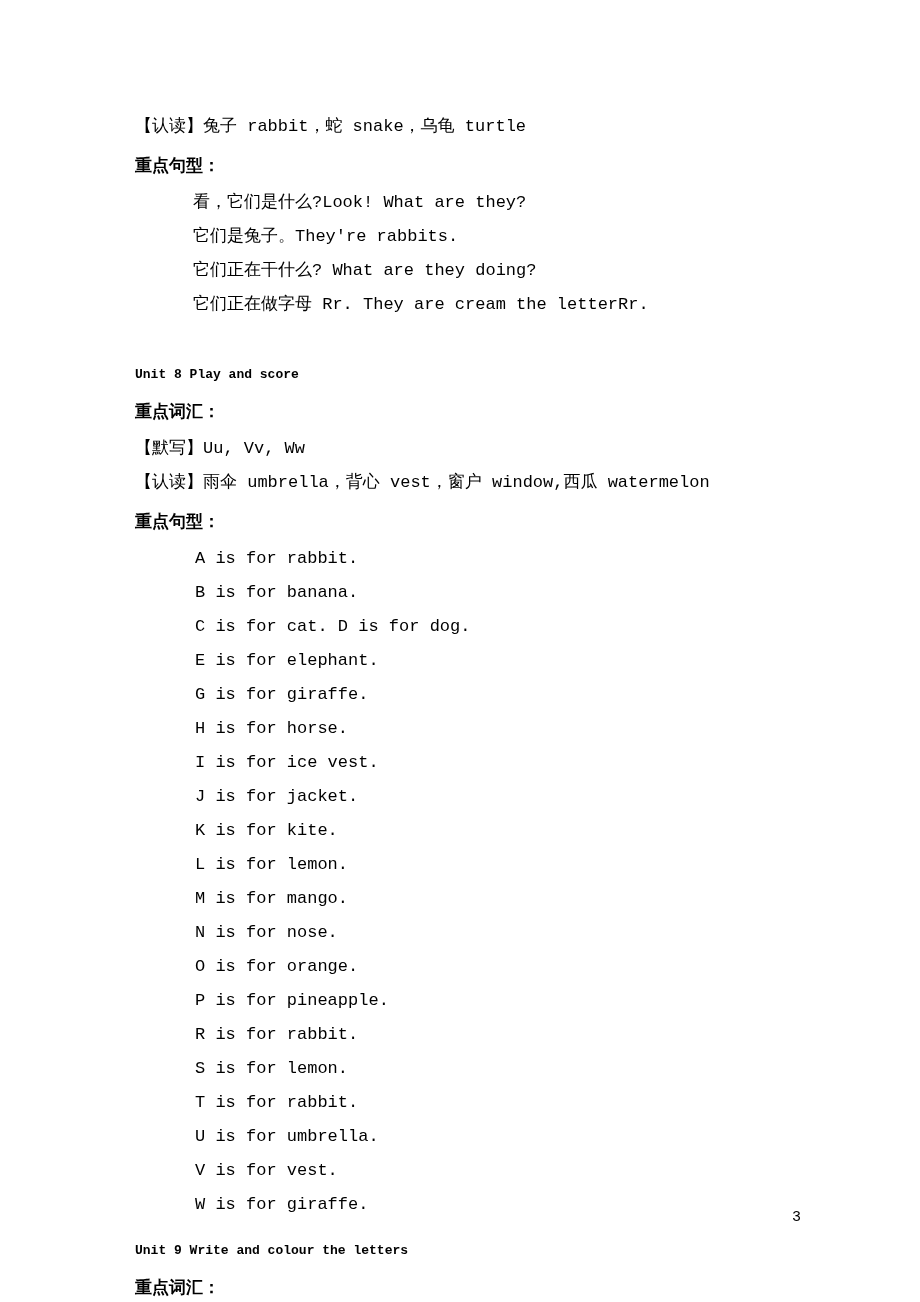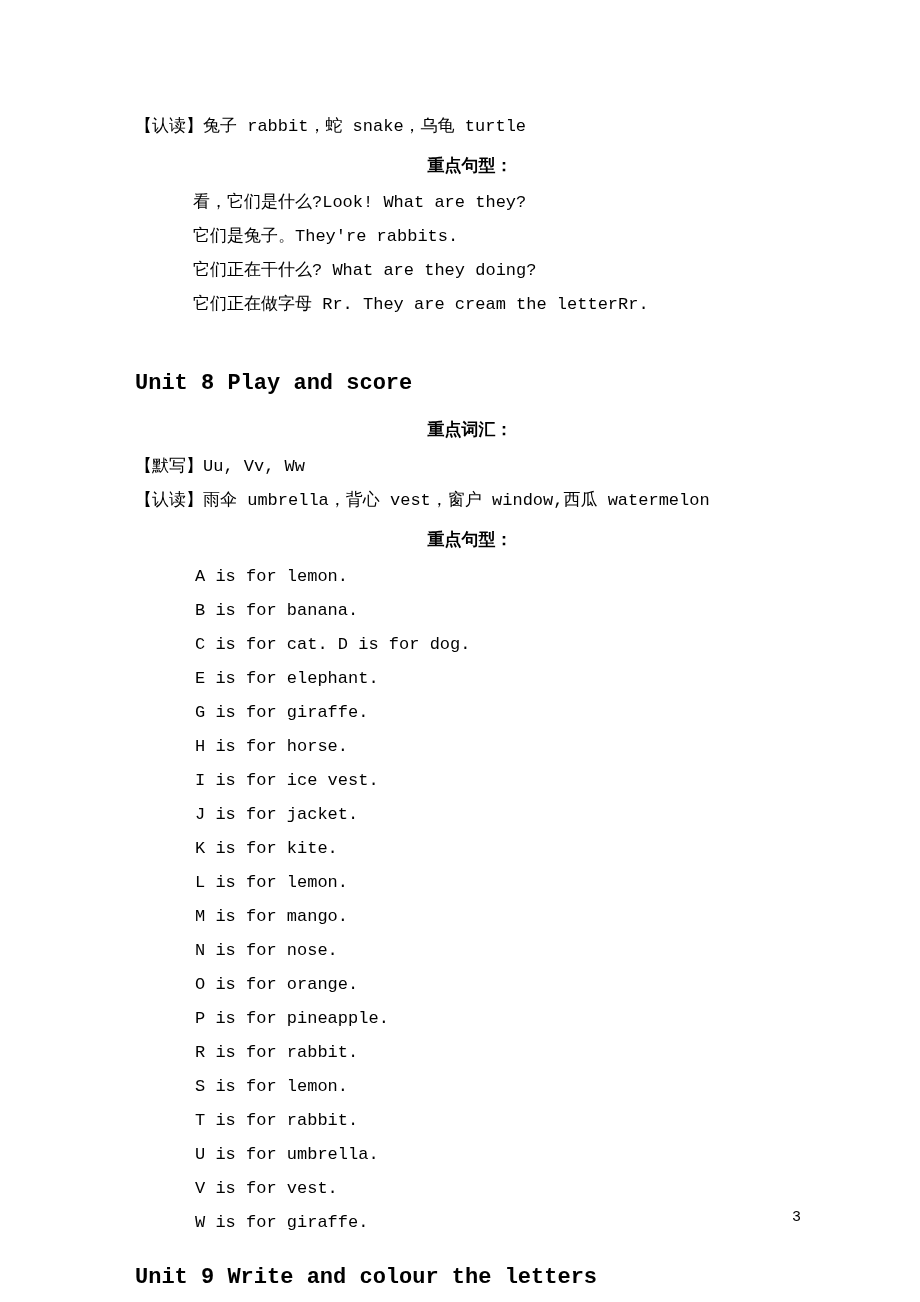--- a/index.html
+++ b/index.html
@@ -26,29 +26,28 @@
       font-weight: bold;
     }
     .indent1 {
       padding-left: 58px;
     }
     .indent2 {
       padding-left: 60px;
     }
     .unit-heading {
       font-weight: bold;
-      font-size: 22px;
+      font-size: 13px;
       margin-top: 18px;
       margin-bottom: 8px;
       font-family: "SimSun", "宋体", "Courier New", monospace;
     }
     .section-label {
       margin-top: 6px;
       margin-bottom: 2px;
-      text-align: center;
     }
     .page-number {
       position: absolute;
       right: 119px;
       bottom: 69px;
       font-size: 15px;
       color: #000;
     }
     .mono {
       font-family: "SimSun", "宋体", "Courier New", monospace;
@@ -69,21 +68,21 @@
 <div style="height:22px;"></div>
 
 <div class="unit-heading mono">Unit 8 Play and score</div>
 
 <div class="line bold section-label">重点词汇：</div>
 <div class="line">【默写】Uu, Vv, Ww</div>
 <div class="line">【认读】雨伞 umbrella，背心 vest，窗户 window,西瓜 watermelon</div>
 
 <div class="line bold section-label">重点句型：</div>
 
-<div class="line indent2 mono">A is for lemon.</div>
+<div class="line indent2 mono">A is for rabbit.</div>
 <div class="line indent2 mono">B is for banana.</div>
 <div class="line indent2 mono">C is for cat. D is for dog.</div>
 <div class="line indent2 mono">E is for elephant.</div>
 <div class="line indent2 mono">G is for giraffe.</div>
 <div class="line indent2 mono">H is for horse.</div>
 <div class="line indent2 mono">I is for ice vest.</div>
 <div class="line indent2 mono">J is for jacket.</div>
 <div class="line indent2 mono">K is for kite.</div>
 <div class="line indent2 mono">L is for lemon.</div>
 <div class="line indent2 mono">M is for mango.</div>

